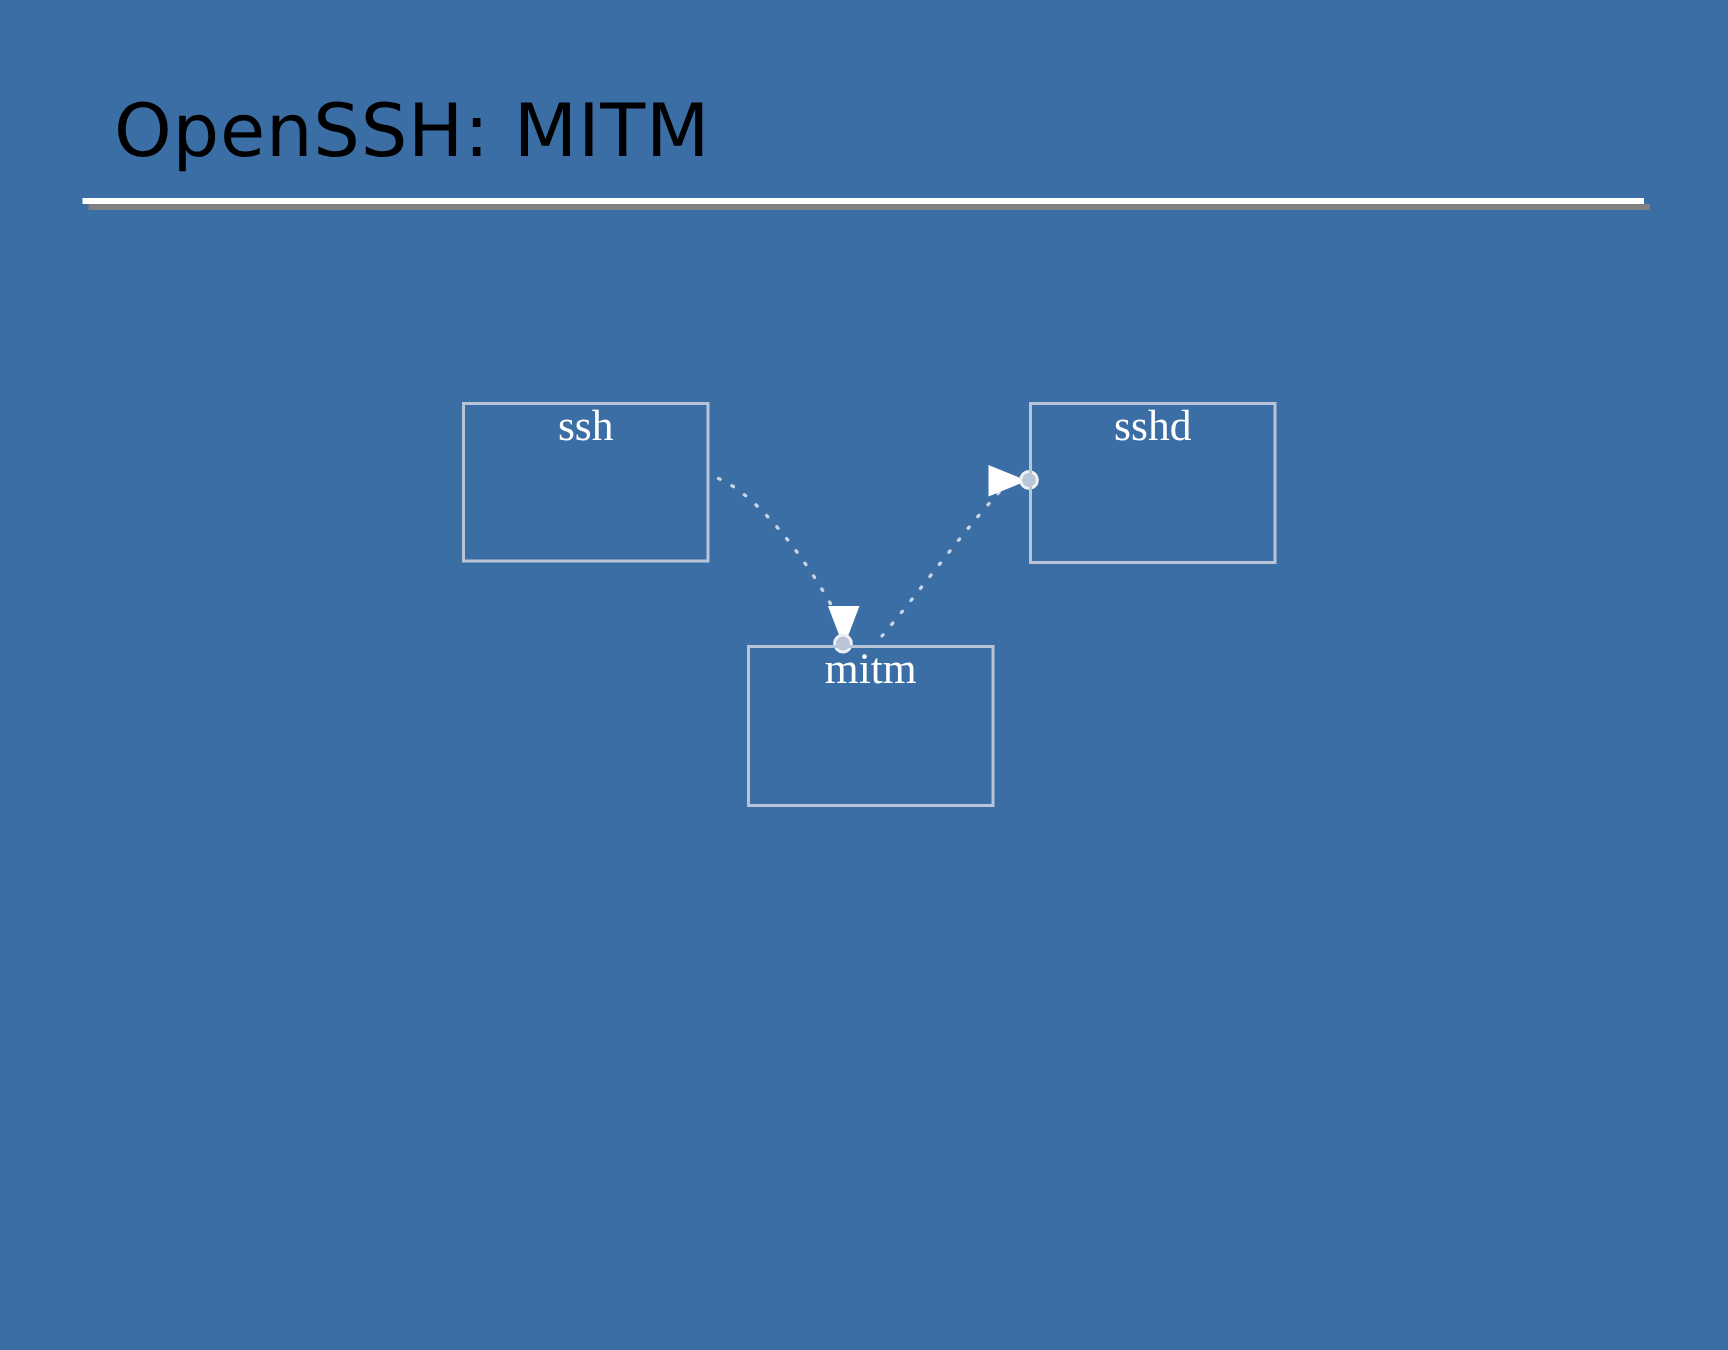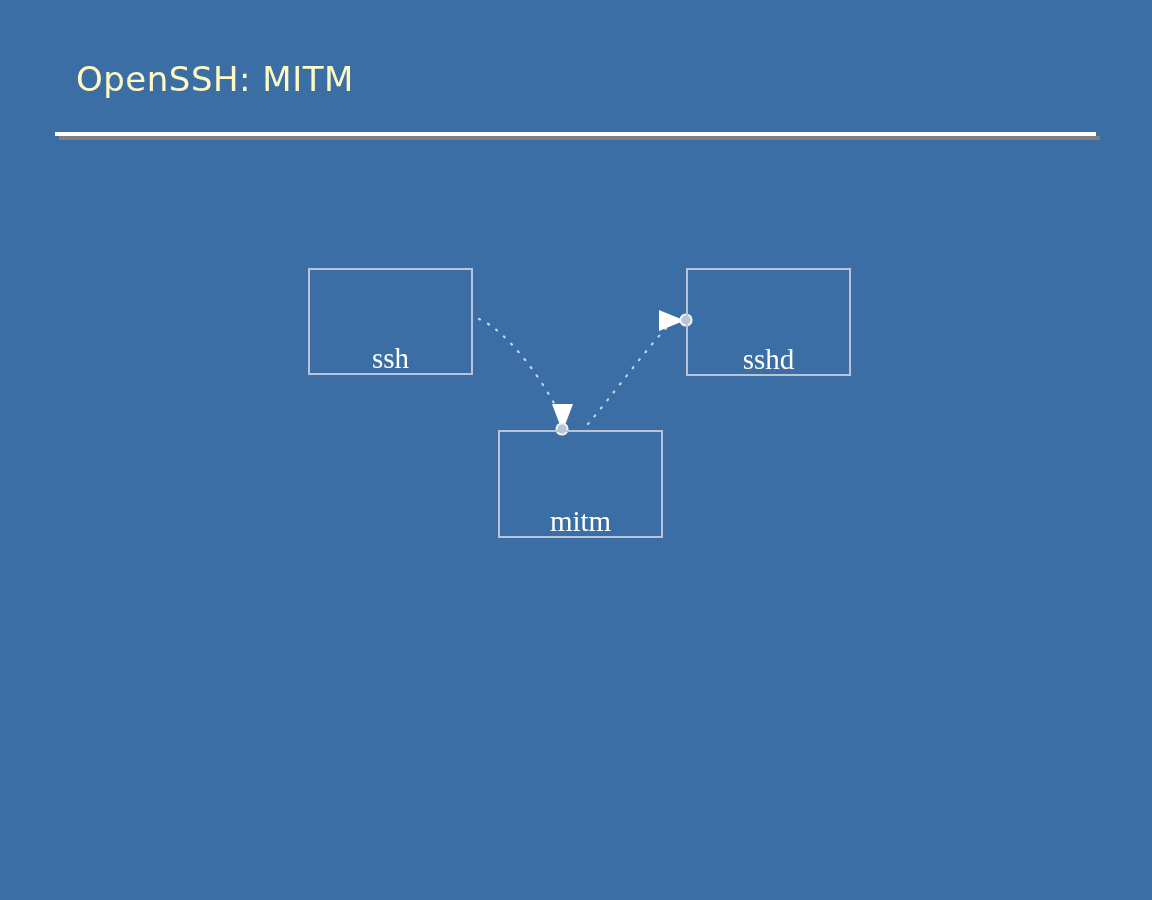--- a/index.html
+++ b/index.html
@@ -16,24 +16,24 @@
     overflow: hidden;
     font-family: "Liberation Sans", sans-serif;
   }
 
   
   #slide-title {
     position: absolute;
     left: 76px;
     top: 61px;
     font-family: "DejaVu Sans", sans-serif;
-    font-size: 34px;
+    font-size: 49px;
     font-weight: 400;
     letter-spacing: 0.5px;
-    color: #fef9c3;
+    color: #000000;
     white-space: nowrap;
     line-height: 1.1;
   }
 
   
   #title-rule {
     position: absolute;
     left: 55px;
     top: 132px;
     width: 1041px;
@@ -73,21 +73,21 @@
     pointer-events: none;
   }
 
   
   .node {
     position: absolute;
     box-sizing: border-box;
     border: 2px solid #b9c5d6;
     background: transparent;
     display: flex;
-    align-items: flex-end;
+    align-items: flex-start;
     justify-content: center;
   }
   .node-label {
     font-family: "Liberation Serif", "DejaVu Serif", serif;
     font-size: 29px;
     font-weight: 400;
     color: #ffffff;
     line-height: 1;
     user-select: none;
   }

